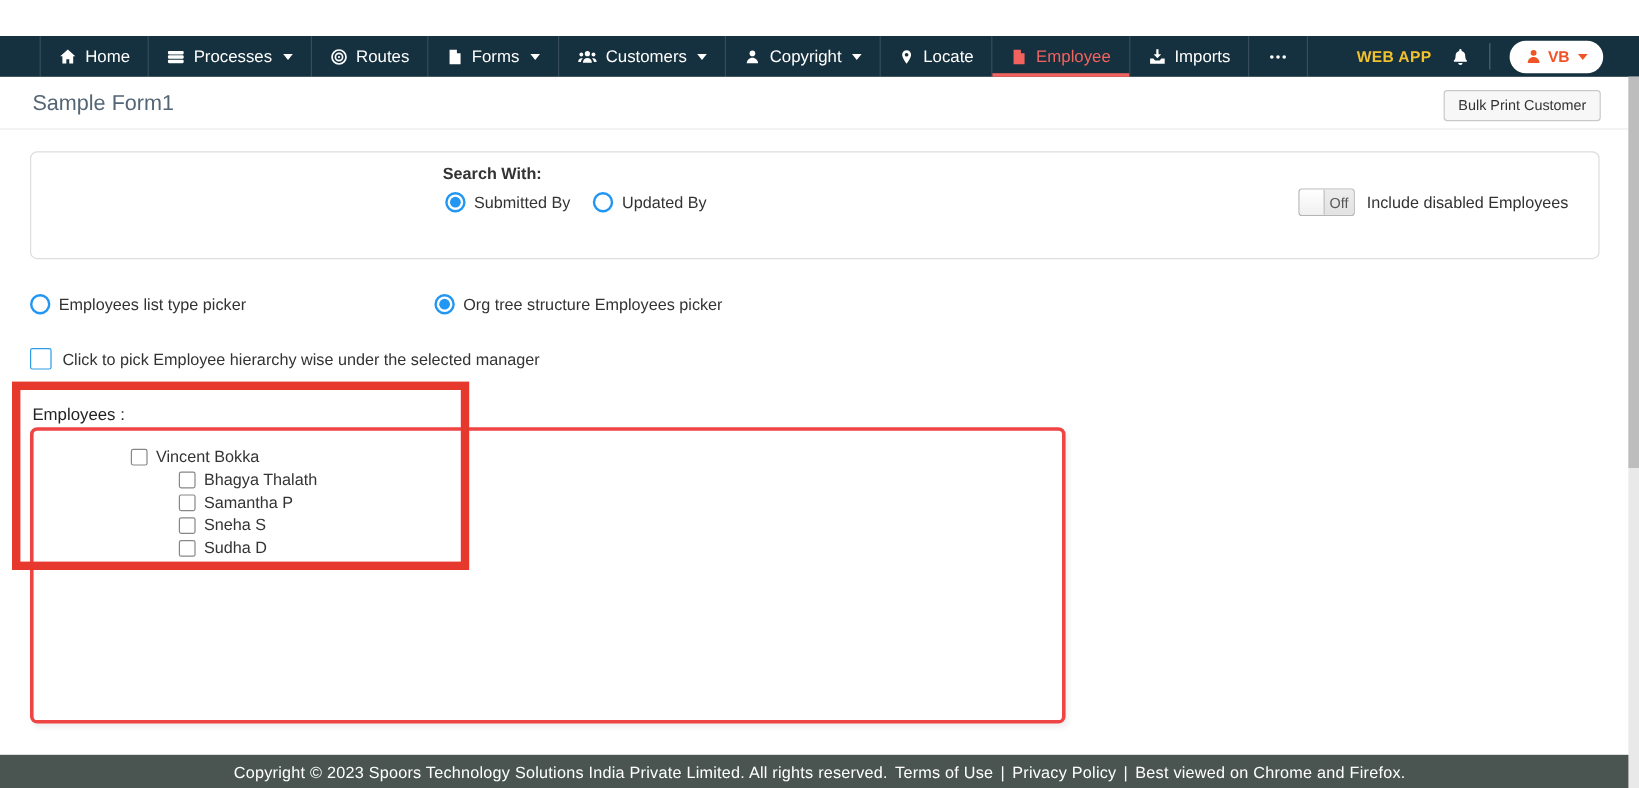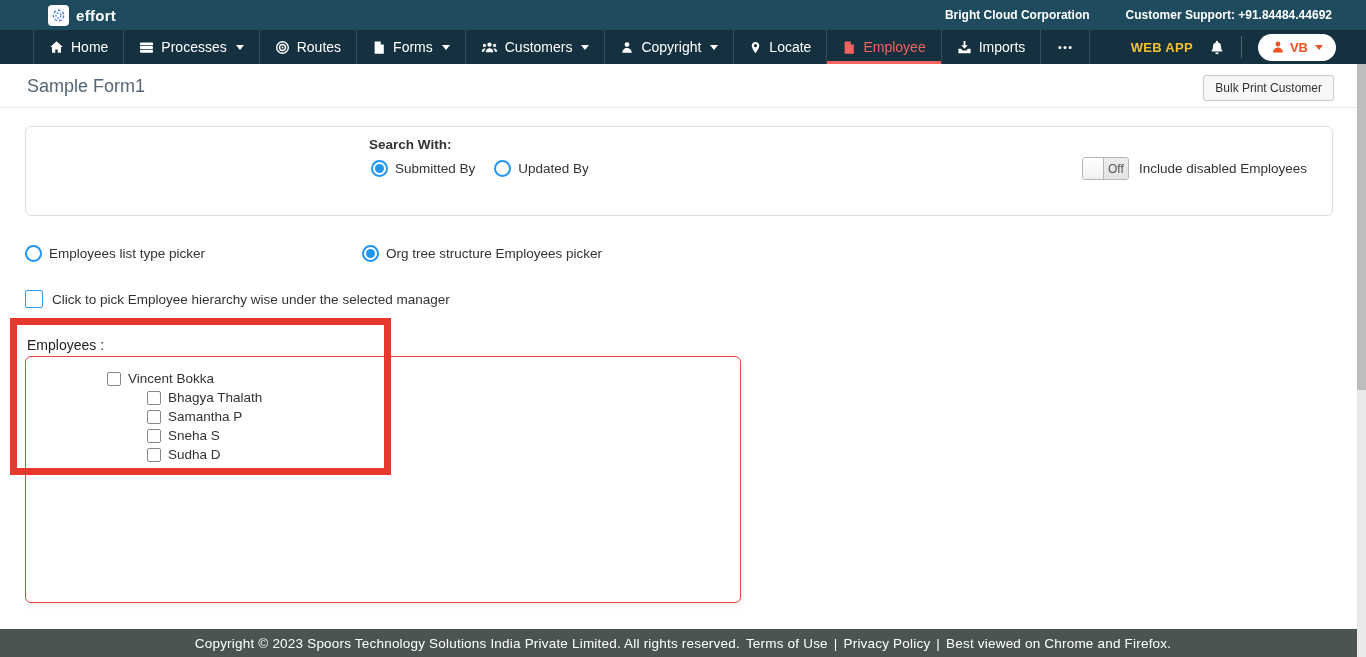--- a/index.html
+++ b/index.html
@@ -58,22 +58,22 @@
 
   
   .picker-item-1 { position:absolute; left:25px; top:245px; }
   .picker-item-2 { position:absolute; left:362px; top:245px; }
   .hier-row { position:absolute; left:25px; top:290px; display:flex; align-items:center; gap:9px;
               font-size:13.5px; color:#333; cursor:pointer; }
   .checkbox-blue { width:18px; height:18px; border:1px solid #2e9be6; border-radius:2px; background:#fff; flex:0 0 auto; }
 
   
   .employees-label { position:absolute; left:27px; top:337px; font-size:14px; font-weight:normal; color:#222; }
-  .tree-panel { position:absolute; left:25px; top:356px; width:716px; height:247px; background:#fff;
-                border:1px solid #ef4444; border-radius:6px; box-shadow:2px 3px 4px rgba(0,0,0,.06); padding-top:12px; }
+  .tree-panel { position:absolute; left:25px; top:356px; width:863px; height:247px; background:#fff;
+                border:3px solid #ef4444; border-radius:6px; box-shadow:2px 3px 4px rgba(0,0,0,.06); padding-top:12px; }
   .tree-row { display:flex; align-items:center; gap:7px; height:19px; font-size:13.5px; color:#333; }
   .tree-root { margin-left:81px; }
   .tree-children { margin-left:121px; }
   .checkbox-gray { width:14px; height:14px; border:1px solid #878787; border-radius:2px; background:#fff; flex:0 0 auto; cursor:pointer; }
 
   
   .red-annotation { position:absolute; left:10px; top:318px; width:381px; height:157px;
                     border:7px solid #E6382C; z-index:50; pointer-events:none; }
 
   
@@ -83,35 +83,20 @@
 
   
   .scroll-track { position:absolute; right:0; top:64px; bottom:0; width:9px; background:#E9E9E9; z-index:60; }
   .scroll-thumb { position:absolute; top:0; left:0; right:0; height:326px; background:#BDBDBD; cursor:pointer; }
 </style>
 </head>
 <body>
 
 <div class="app">
 
-  <header class="topbar">
-    <div class="brand">
-      <span class="brand-box">
-        <svg width="15" height="15" viewBox="0 0 16 16">
-          <circle cx="8" cy="8" r="5.6" fill="none" stroke="#4B7BE5" stroke-width="1.4" stroke-dasharray="3 2"></circle>
-          <circle cx="8" cy="8" r="2.7" fill="none" stroke="#4B7BE5" stroke-width="1.3" stroke-dasharray="2 1.5"></circle>
-        </svg>
-      </span>
-      <span class="brand-text">effort</span>
-    </div>
-    <div class="topbar-right">
-      <span>Bright Cloud Corporation</span>
-      <span>Customer Support: +91.84484.44692</span>
-    </div>
-  </header>
 
   <nav class="navbar">
     <div class="nav-left">
       <div class="nav-item">
         <svg width="15" height="15" viewBox="0 0 16 16" fill="currentColor">
             <path d="M8 1.3 1.3 7.4h1.9v6.3h3.5V10h2.6v3.7h3.5V7.4h1.9z"></path>
           </svg>
         <span>Home</span>
       </div>
       <div class="nav-item">

